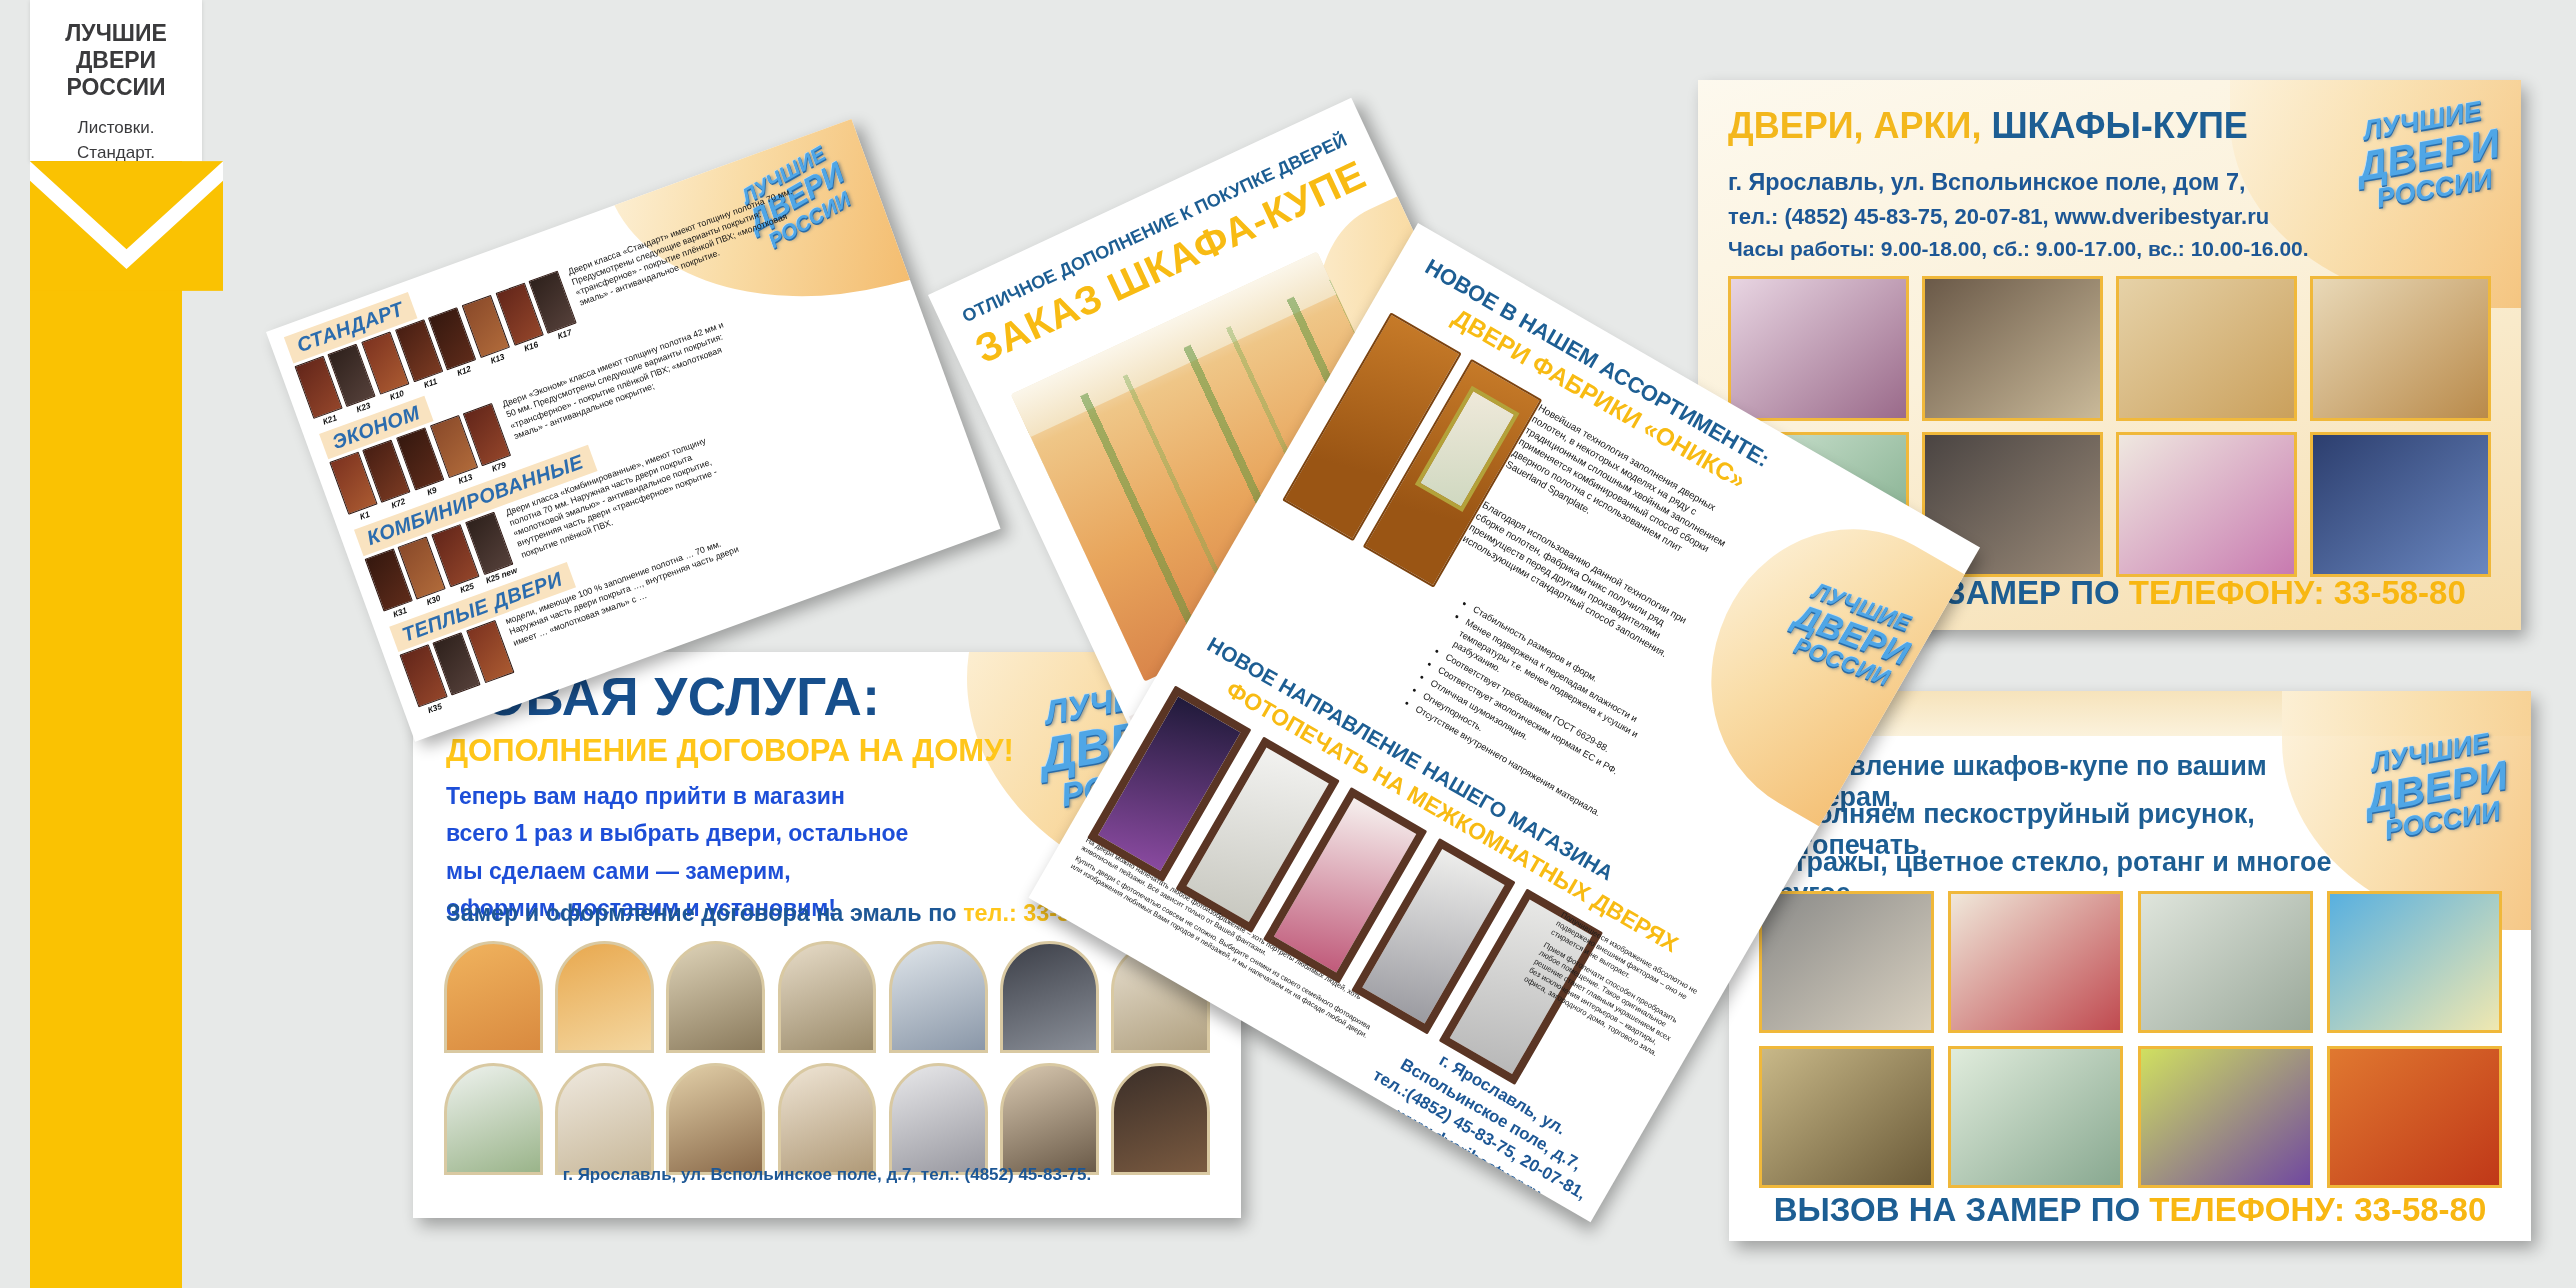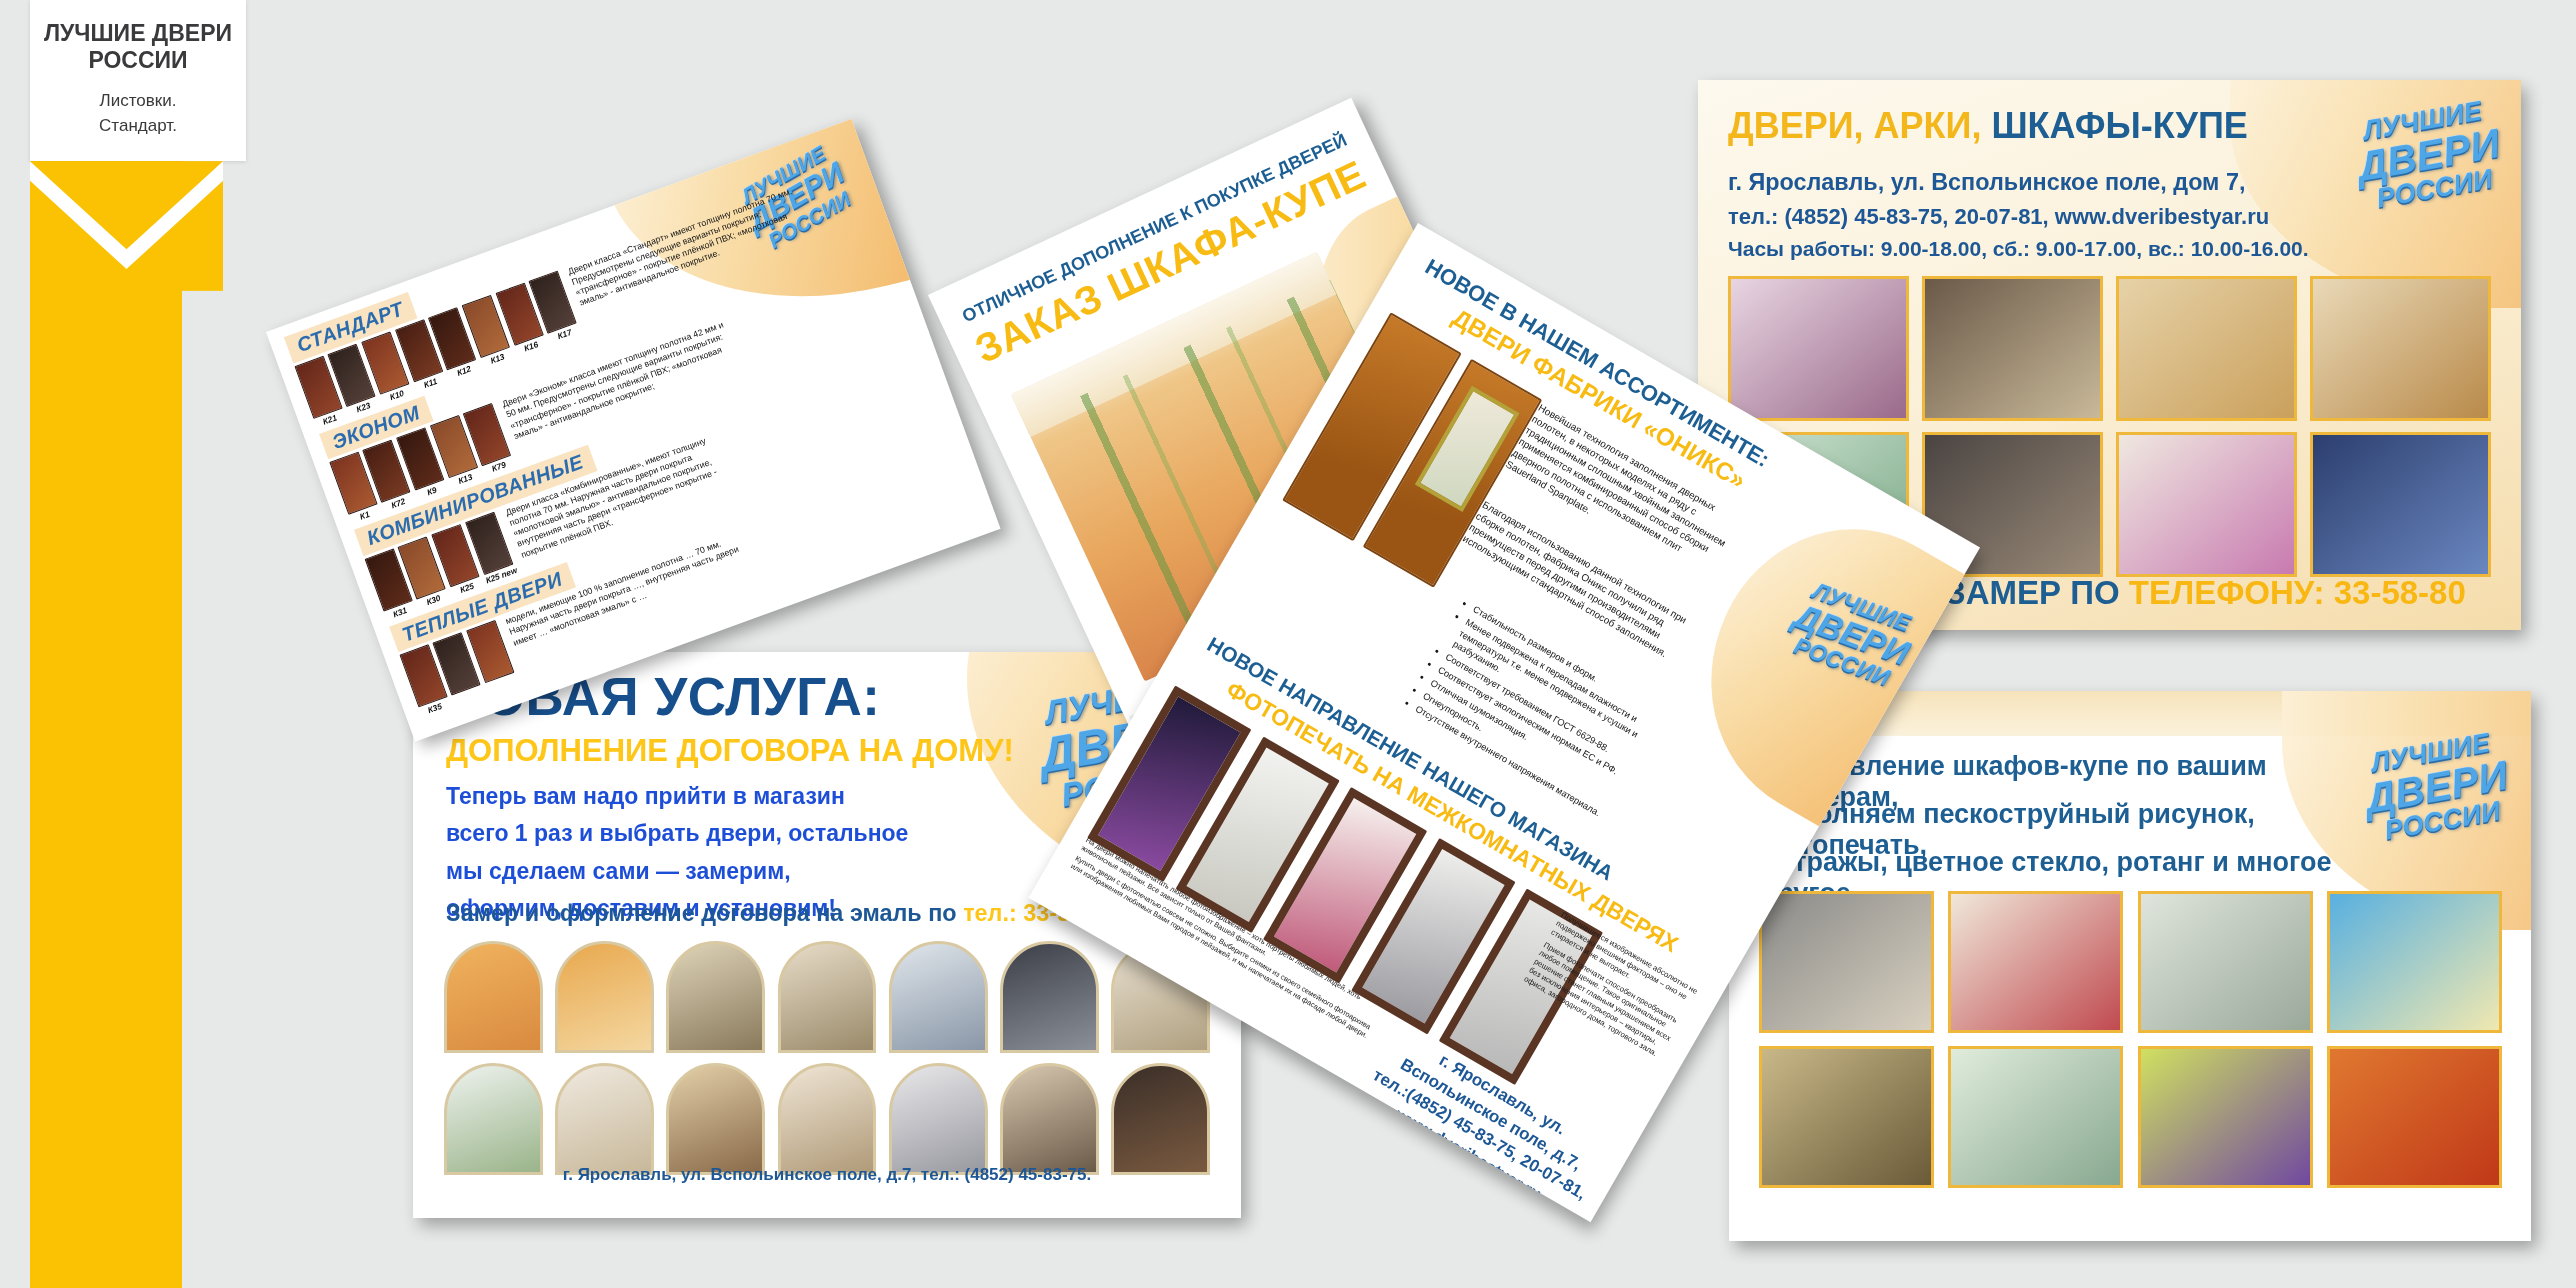--- a/index.html
+++ b/index.html
@@ -2,21 +2,21 @@
 <html style="font-size:8.3px"><head>
 <meta charset="utf-8">
 <style>
   html,body{margin:0;padding:0;}
   body{width:2576px;height:1288px;overflow:hidden;background:#e7e9e8;
        font-family:"Liberation Sans","DejaVu Sans",sans-serif;}
   #stage{position:relative;width:2576px;height:1288px;overflow:hidden;}
 
   
   .side-band{position:absolute;left:30px;top:0;width:152px;height:1288px;background:#fac202;z-index:1;}
-  .side-banner{position:absolute;left:30px;top:0;width:216px;height:161px;background:#ffffff;z-index:2;
+  .side-banner{position:absolute;left:30px;top:0;width:172px;height:161px;background:#ffffff;z-index:2;
                text-align:center;box-shadow:0 1px 4.2px rgba(0,0,0,.12);}
   .side-title{font-weight:bold;font-size:23px;line-height:27px;color:#3a3a3c;margin-top:20px;}
   .side-sub{font-size:17px;line-height:25px;color:#3a3a3c;margin-top:13.5px;}
   .side-chevron{position:absolute;left:30px;top:161px;z-index:2;}
 
   
   .card{position:absolute;background:#ffffff;box-shadow:6.2px 8.3px 15.6px rgba(0,0,0,.32);overflow:hidden;}
   .rot{transform-origin:0 0;}
 
   
@@ -201,20 +201,23 @@
     <div id="grid-f">
         <div class="ph" style="background: linear-gradient(140deg, rgb(138, 138, 136), rgb(216, 208, 192));"></div>
         <div class="ph" style="background: linear-gradient(140deg, rgb(240, 232, 218), rgb(192, 74, 80));"></div>
         <div class="ph" style="background: linear-gradient(140deg, rgb(223, 229, 220), rgb(154, 168, 154));"></div>
         <div class="ph" style="background: linear-gradient(140deg, rgb(88, 176, 224), rgb(240, 232, 176));"></div>
         <div class="ph" style="background: linear-gradient(140deg, rgb(200, 184, 136), rgb(106, 90, 56));"></div>
         <div class="ph" style="background: linear-gradient(140deg, rgb(224, 236, 220), rgb(136, 168, 144));"></div>
         <div class="ph" style="background: linear-gradient(140deg, rgb(208, 224, 96), rgb(112, 72, 160));"></div>
         <div class="ph" style="background: linear-gradient(140deg, rgb(224, 120, 48), rgb(192, 56, 24));"></div>
       </div>
+    <div class="fr-footer">
+      <span class="f-blue">ВЫЗОВ НА ЗАМЕР ПО </span><span class="f-yellow">ТЕЛЕФОНУ: 33-58-80</span>
+    </div>
   </div>
 
   <div id="flyerD" class="card">
     <div class="wave"></div>
     <div class="d-title">НОВАЯ УСЛУГА:</div>
     <div class="d-sub">ДОПОЛНЕНИЕ ДОГОВОРА НА ДОМУ!</div>
     <div class="d-body">Теперь вам надо прийти в магазин всего 1 раз и выбрать двери, остальное мы сделаем сами — замерим, оформим, доставим и установим!</div>
     <div class="d-note">
       <span>Замер и оформление договора на эмаль по </span><span class="ph">тел.: 33-58-80.</span>
     </div>

